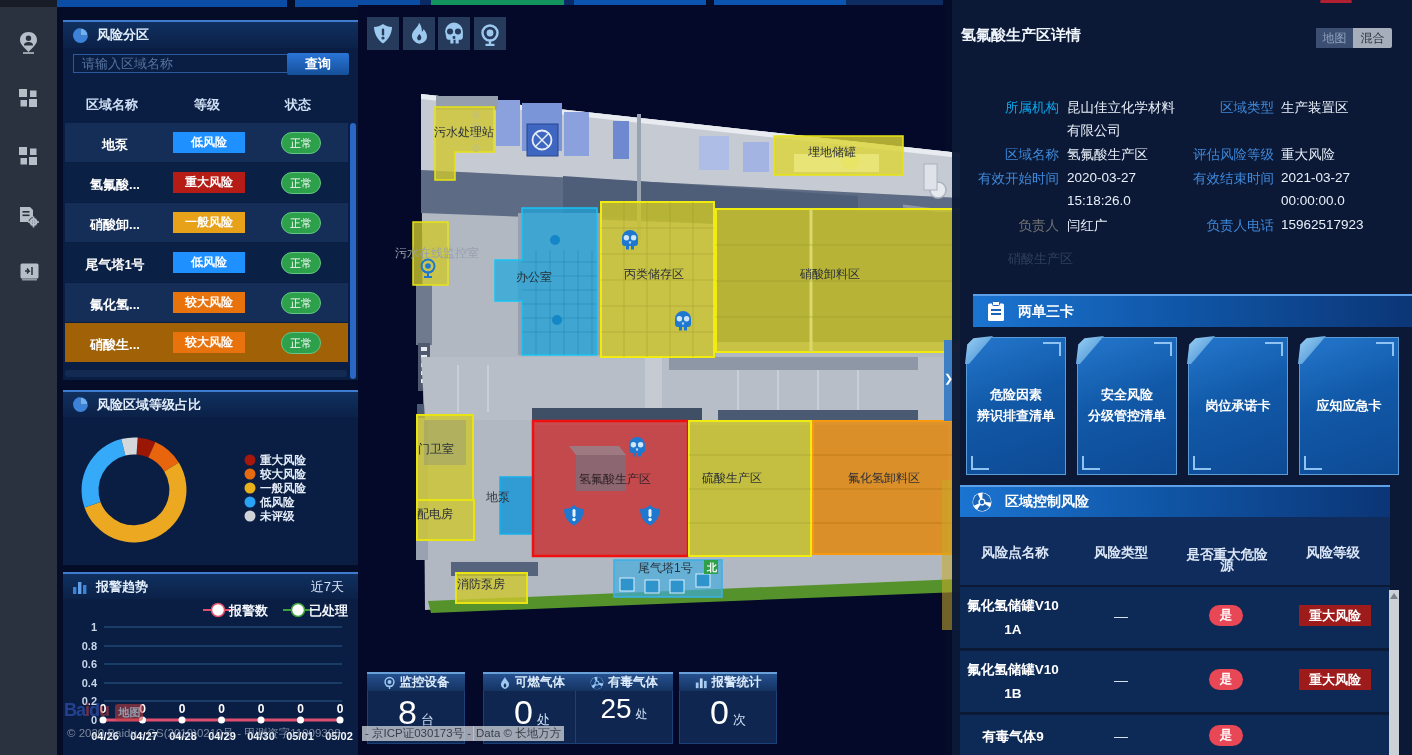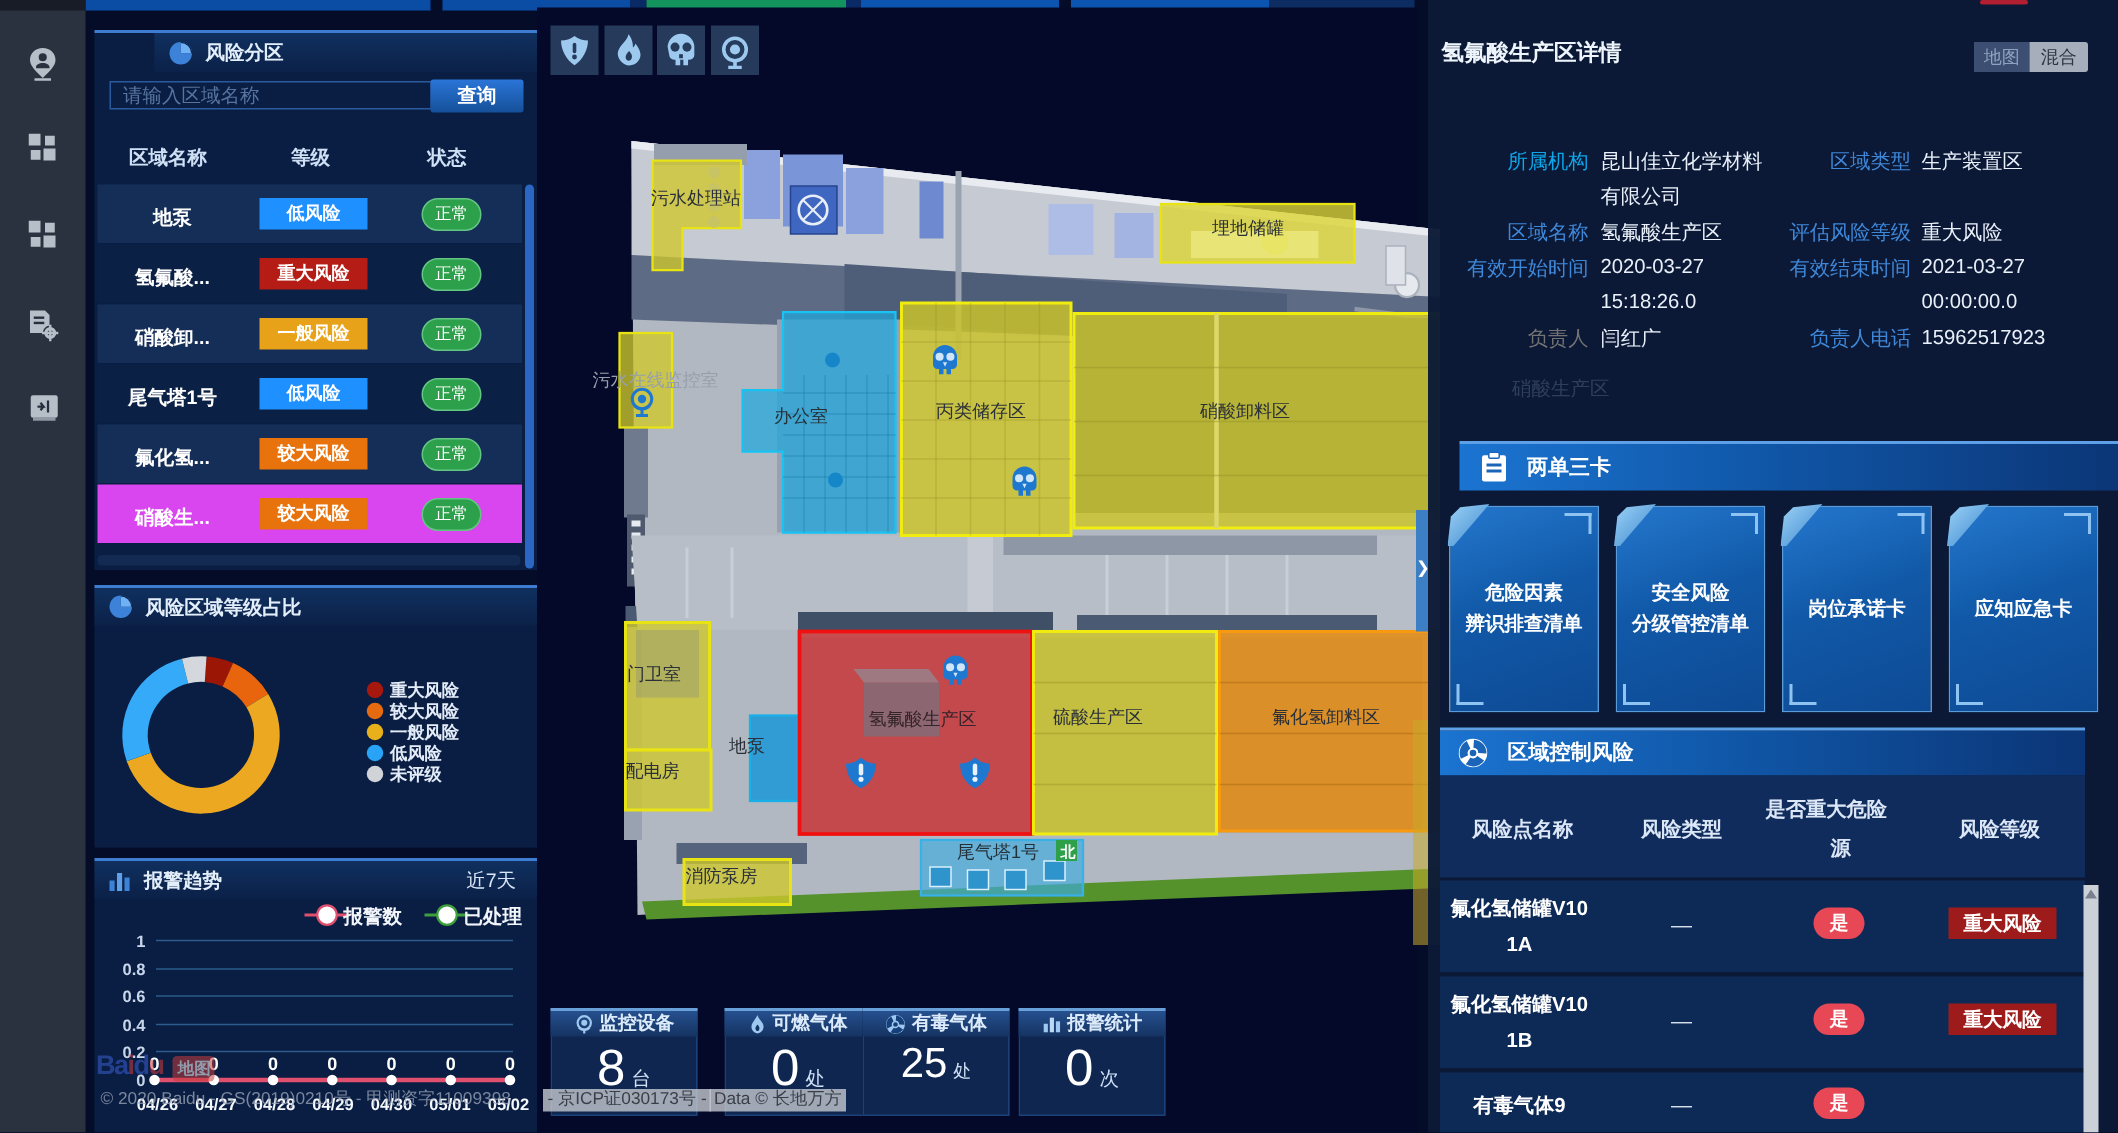--- a/index.html
+++ b/index.html
@@ -293,21 +293,21 @@
   <rect x="312" y="580" width="14" height="13" fill="#2f93cc" stroke="#d8f0fc"></rect>
   <rect x="338" y="574" width="14" height="13" fill="#2f93cc" stroke="#d8f0fc"></rect>
   <text x="280" y="572" font-size="12" fill="#243038">尾气塔1号</text>
   <rect x="346" y="560" width="14" height="14" fill="#2ea04a"></rect>
   <text x="349" y="571" font-size="10" fill="#fff" font-weight="bold">北</text>
     </g>
 
   <rect x="584" y="480" width="18" height="150" fill="rgba(200,170,40,0.55)"></rect>
 </svg>
 
-<div class="panel" style="top:20px;height:360px;padding-left:40px;">
+<div class="panel" style="top:20px;height:360px;">
 
   <div class="phead"><svg width="17" height="17" viewBox="0 0 17 17">
         <circle cx="8.5" cy="8.5" r="7.5" fill="#3b82d8"></circle>
         <path d="M8.5 8.5 L8.5 1 A7.5 7.5 0 0 1 16 8.5 Z" fill="#0b2148"></path>
         <path d="M8.5 8.5 L8.5 1.6 A6.9 6.9 0 0 1 15.4 8.5 Z" fill="#6fb1f5"></path>
       </svg>风险分区</div>
 
   <div class="abs" style="left:10px;top:32px;width:205px;height:17px;border:1px solid #2a5a9e;background:#0a1e44;color:#56749f;font-size:13px;line-height:17px;padding-left:8px;">请输入区域名称</div>
 
   <div class="abs" style="left:224px;top:31px;width:62px;height:22px;background:linear-gradient(180deg,#2a75d8,#155099);border-radius:2px;color:#fff;font-size:13px;font-weight:bold;text-align:center;line-height:22px;">查询</div>
@@ -341,21 +341,21 @@
     <span class="abs" style="left:108px;top:9px;width:72px;height:21px;background:#1e90ff;color:#fff;font-size:12px;font-weight:bold;text-align:center;line-height:21px;">低风险</span>
     <span class="abs" style="left:216px;top:9px;width:38px;height:20px;background:#2da04c;border:1px solid #63c683;border-radius:11px;color:#fff;font-size:11px;text-align:center;line-height:20px;">正常</span>
   </div>
 
   <div class="abs" style="left:2px;top:261px;width:283px;height:39px;background:#142e58;">
     <span class="abs" style="left:0;top:13px;width:100px;text-align:center;color:#fff;font-size:13px;font-weight:bold;">氟化氢...</span>
     <span class="abs" style="left:108px;top:9px;width:72px;height:21px;background:#e8720c;color:#fff;font-size:12px;font-weight:bold;text-align:center;line-height:21px;">较大风险</span>
     <span class="abs" style="left:216px;top:9px;width:38px;height:20px;background:#2da04c;border:1px solid #63c683;border-radius:11px;color:#fff;font-size:11px;text-align:center;line-height:20px;">正常</span>
   </div>
 
-  <div class="abs" style="left:2px;top:301px;width:283px;height:39px;background:#d946ef;">
+  <div class="abs" style="left:2px;top:301px;width:283px;height:39px;background:#a16207;">
     <span class="abs" style="left:0;top:13px;width:100px;text-align:center;color:#fff;font-size:13px;font-weight:bold;">硝酸生...</span>
     <span class="abs" style="left:108px;top:9px;width:72px;height:21px;background:#e8720c;color:#fff;font-size:12px;font-weight:bold;text-align:center;line-height:21px;">较大风险</span>
     <span class="abs" style="left:216px;top:9px;width:38px;height:20px;background:#2da04c;border:1px solid #63c683;border-radius:11px;color:#fff;font-size:11px;text-align:center;line-height:20px;">正常</span>
   </div>
 
   <div class="abs" style="left:287px;top:101px;width:6px;height:256px;background:#2b66c2;border-radius:3px;"></div>
 
   <div class="abs" style="left:2px;top:348px;width:282px;height:7px;background:#132a52;border-radius:3px;"></div>
 </div>
 
@@ -631,21 +631,21 @@
           <path d="M-1.5,-8.8 A9 9 0 0 1 8.8,-1.8 L3.4,-0.9 A3.6 3.6 0 0 0 -0.6,-3.5 Z" transform="rotate(134)"></path>
           <path d="M-1.5,-8.8 A9 9 0 0 1 8.8,-1.8 L3.4,-0.9 A3.6 3.6 0 0 0 -0.6,-3.5 Z" transform="rotate(254)"></path>
         </g>
       </svg>
     <span style="margin-left:13px;color:#fff;font-size:14px;font-weight:bold;">区域控制风险</span>
   </div>
 
   <div class="abs" style="left:8px;top:517px;width:430px;height:68px;background:#102c5c;color:#dbe7f7;font-size:13.5px;font-weight:bold;">
     <span class="abs" style="left:5px;top:27px;width:100px;text-align:center;">风险点名称</span>
     <span class="abs" style="left:111px;top:27px;width:100px;text-align:center;">风险类型</span>
-    <span class="abs" style="left:217px;top:14px;width:100px;">是否重大危险</span>
+    <span class="abs" style="left:217px;top:29px;width:100px;text-align:center;">是否重大危险</span>
     <span class="abs" style="left:217px;top:40px;width:100px;text-align:center;">源</span>
     <span class="abs" style="left:323px;top:27px;width:100px;text-align:center;">风险等级</span>
   </div>
 
   <div class="abs" style="left:8px;top:587px;width:430px;height:61px;background:#0d2a57;">
     <span class="abs" style="left:3px;top:10px;width:100px;text-align:center;color:#fff;font-size:13.5px;font-weight:bold;">氟化氢储罐V10</span>
     <span class="abs" style="left:3px;top:35px;width:100px;text-align:center;color:#fff;font-size:13.5px;font-weight:bold;">1A</span>
     <span class="abs" style="left:111px;top:21px;width:100px;text-align:center;color:#d8e0ec;font-size:14px;">—</span>
     <span class="abs" style="left:249px;top:18px;width:34px;height:21px;background:#e84855;border-radius:11px;color:#fff;font-size:12.5px;font-weight:bold;text-align:center;line-height:21px;">是</span>
     <span class="abs" style="left:339px;top:18px;width:72px;height:21px;background:#9e1b1b;color:#fff;font-size:13px;font-weight:bold;text-align:center;line-height:21px;">重大风险</span>

